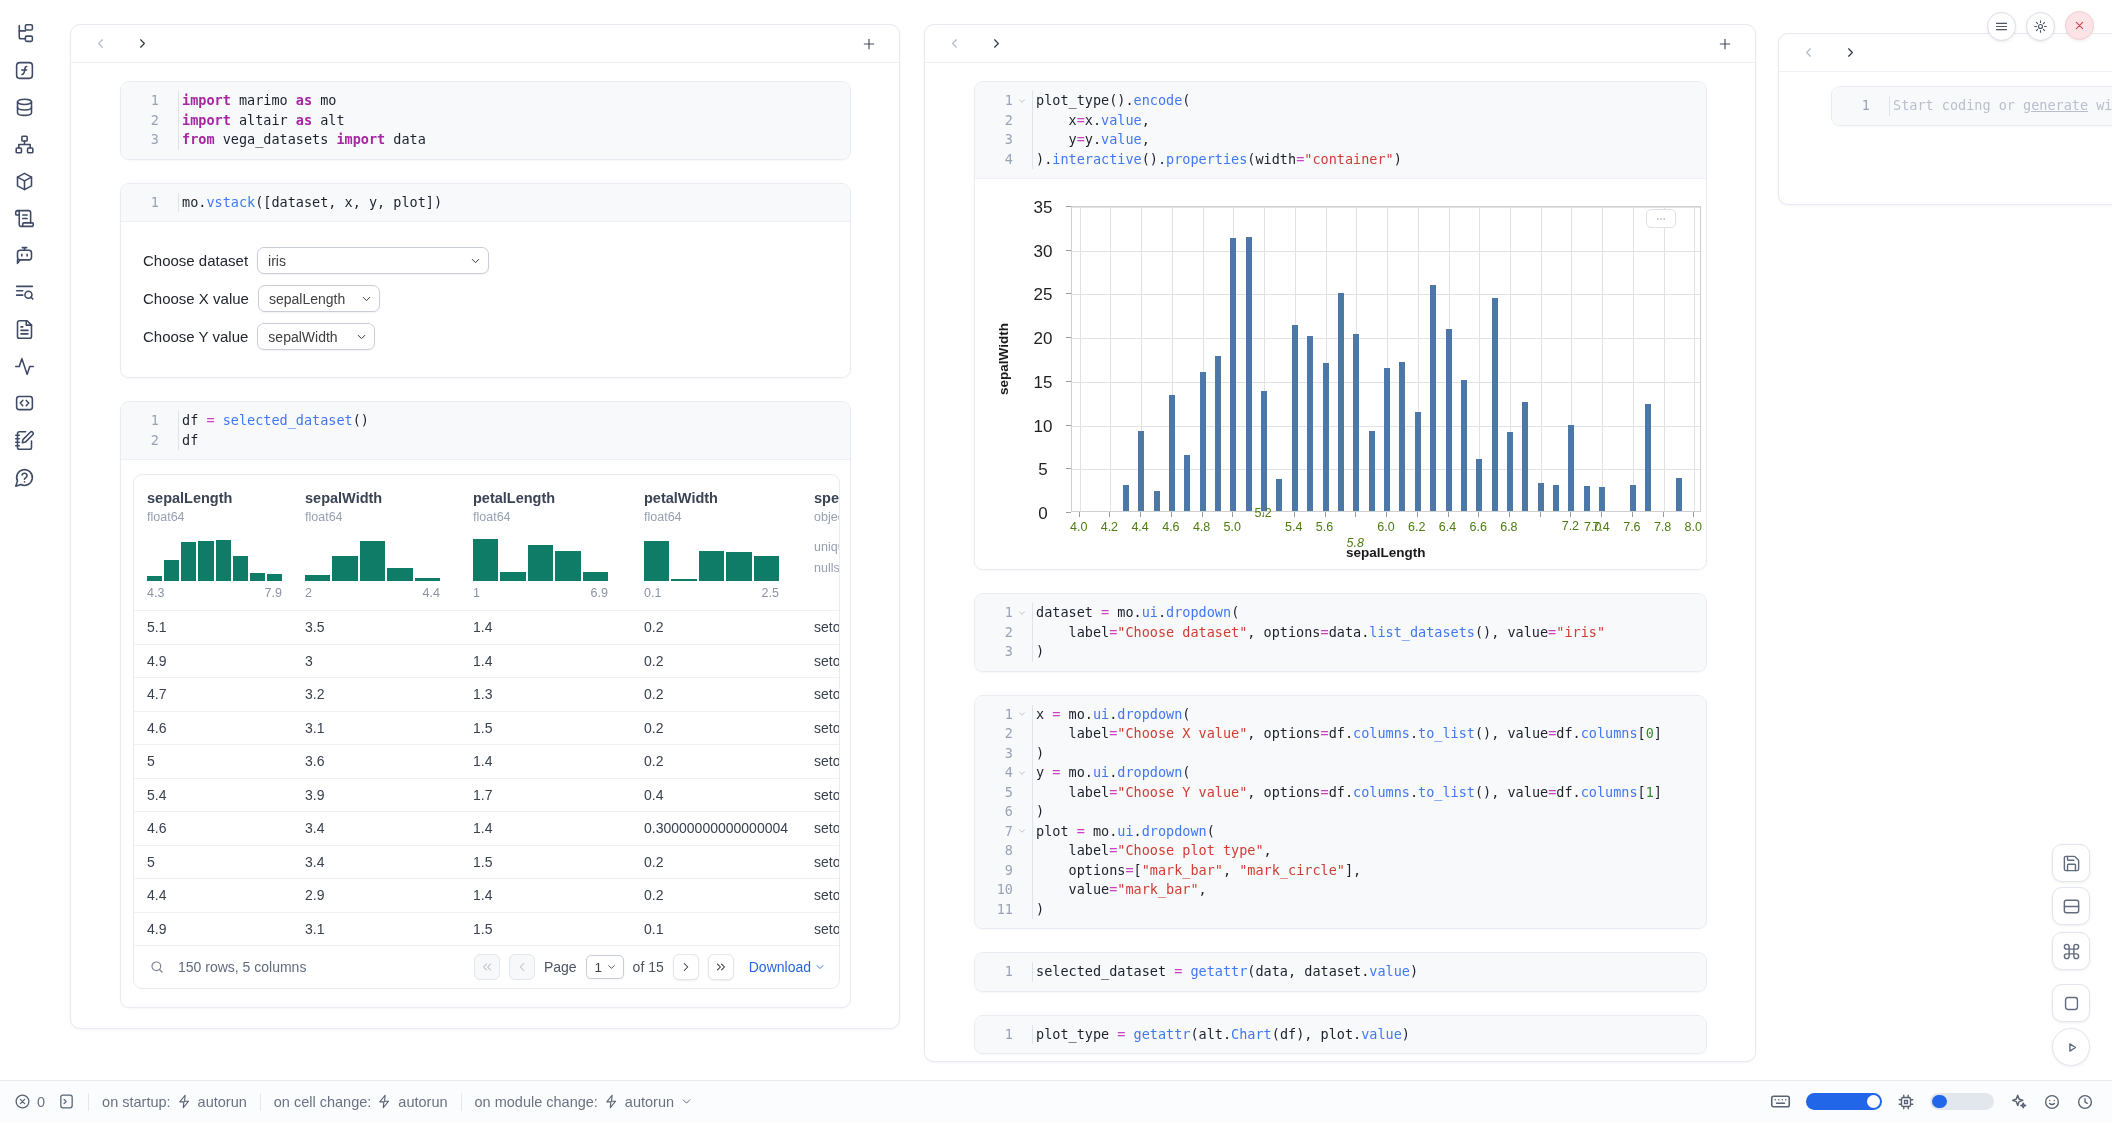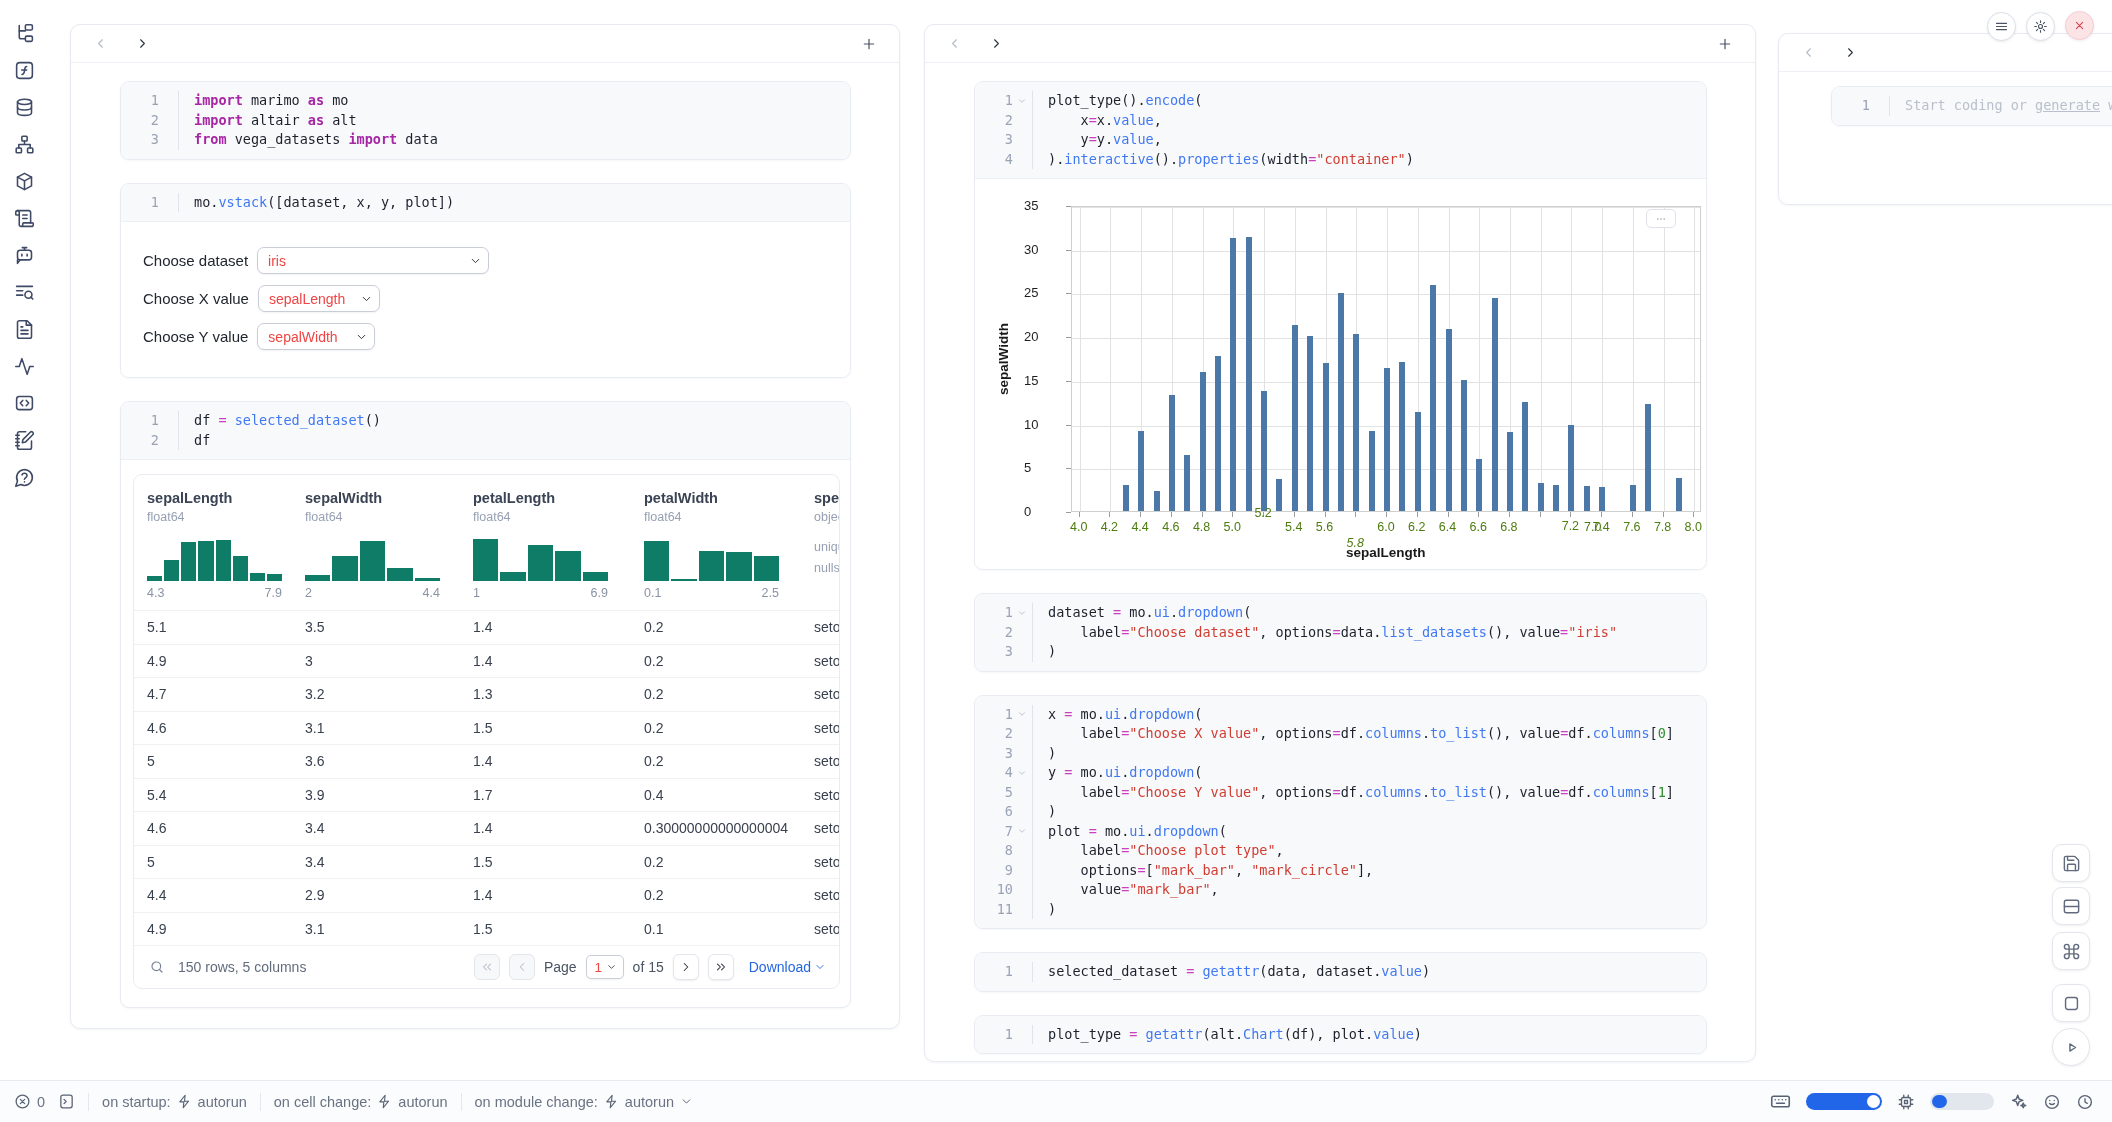--- a/index.html
+++ b/index.html
@@ -28,37 +28,37 @@
   .panel-body{padding:18px 48px 0 49px}
   #panel-right .panel-body{padding:14px 45px 0 52px}
 
   
   .cell{border:1px solid #e8ebf2;border-radius:9px;box-shadow:0 1px 2px rgba(25,39,80,.04);
     margin-bottom:23px;overflow:hidden;background:#fff}
   .code-area{background:#f8f9fb;padding:9px 0 9px 8px}
   .code-line{display:flex;font-family:"DejaVu Sans Mono",monospace;font-size:13.5px;line-height:19.5px}
   .ln{width:30px;text-align:right;color:#9aa3b6;flex:none}
   .fold{width:17px;flex:none;display:flex;align-items:center;justify-content:center;color:#a9b0bf}
-  .code-text{border-left:1px solid #dfe3ea;padding-left:15px;margin-left:2px;white-space:pre;color:#1c212c}
+  .code-text{border-left:1px solid #dfe3ea;padding-left:3px;margin-left:2px;white-space:pre;color:#1c212c}
   .tok-pl{color:#1c212c}
   .tok-kw{color:#a626a4;font-weight:bold}
   .tok-fn{color:#4078f2}
   .tok-str{color:#d03d32}
   .tok-num{color:#2f8f2f}
   .tok-op{color:#cb3fc0}
   .ph{color:#b9c0cc}
   .ph-u{text-decoration:underline}
   .output-area{background:#fff;border-top:1px solid #eef0f5}
 
   
   .controls{padding:14px 22px 16px}
   .ctl-row{display:flex;align-items:center;gap:9px;margin:11px 0;font-size:15px;color:#21262f}
   .sel-wrap{position:relative;display:inline-flex}
   select{appearance:none;-webkit-appearance:none;-moz-appearance:none;
-    border:1px solid #c8cdd8;border-radius:7px;background:#fff;font-size:14px;color:#ef4444;
+    border:1px solid #c8cdd8;border-radius:7px;background:#fff;font-size:14px;color:#404040;
     height:27px;padding:0 24px 0 10px;box-shadow:0 1px 2px rgba(0,0,0,.05);font-family:"Liberation Sans",sans-serif}
   .sel-chev{position:absolute;right:7px;top:50%;transform:translateY(-50%);color:#333;pointer-events:none;display:flex}
 
   
   .table-card{margin:14px 17px 18px 12px;width:707px;border:1px solid #e8ebf1;border-radius:9px;overflow:hidden}
   .t-head{display:flex;padding:14px 0 10px 13px;overflow:hidden}
   .t-col{flex:none;overflow:hidden}
   .t-name{font-size:14.5px;font-weight:700;color:#3b4454;line-height:18px;white-space:nowrap}
   .t-type{font-size:12.5px;color:#97a0b2;margin-top:2px;line-height:16px;white-space:nowrap}
   .t-hist{width:135px;height:46px;display:flex;align-items:flex-end;gap:2px;margin-top:10px}
@@ -80,21 +80,21 @@
   .t-download{color:#2667e0;display:inline-flex;align-items:center;gap:3px;margin-left:6px;cursor:pointer;white-space:nowrap}
 
   
   .chart-wrap{position:relative;height:390px}
   .plot{position:absolute;left:96px;top:27px;width:630px;height:306px;border:1px solid #cfcfcf;background:#fff}
   .gl-h{position:absolute;left:0;right:0;height:1px;background:#e2e2e2}
   .gl-v{position:absolute;top:0;bottom:0;width:1px;background:#e2e2e2}
   .bar{position:absolute;bottom:0;background:#4c78a8}
   .ytick{position:absolute;width:5px;height:1px;background:#9b9b9b}
   .xtick{position:absolute;width:1px;height:5px;background:#9b9b9b}
-  .ylab{position:absolute;width:38px;text-align:left;font-size:13px;color:#1f1f1f;font-family:"Liberation Sans",sans-serif}
+  .ylab{position:absolute;width:38px;text-align:center;font-size:17px;color:#1f1f1f;font-family:"Liberation Sans",sans-serif}
   .xlab{position:absolute;width:44px;text-align:center;font-size:12.5px;color:#4d7c0f}
   .axis-title{position:absolute;font-size:13.5px;font-weight:700;color:#1a1a1a}
   .chart-menu{position:absolute;right:30px;top:30px;width:30px;height:19px;border:1px solid #dfe2e8;border-radius:5px;
     background:#fff;color:#9aa1ae;display:flex;align-items:center;justify-content:center;cursor:pointer}
 
   
   .circ{position:absolute;width:29px;height:29px;border-radius:50%;background:#fff;border:1px solid #dadfe8;
     box-shadow:0 1px 3px rgba(0,0,0,.08);display:flex;align-items:center;justify-content:center;color:#4c5565;cursor:pointer}
   .circ.danger{background:#fbe3e6;border-color:#f3ced4;color:#d64550}
 

